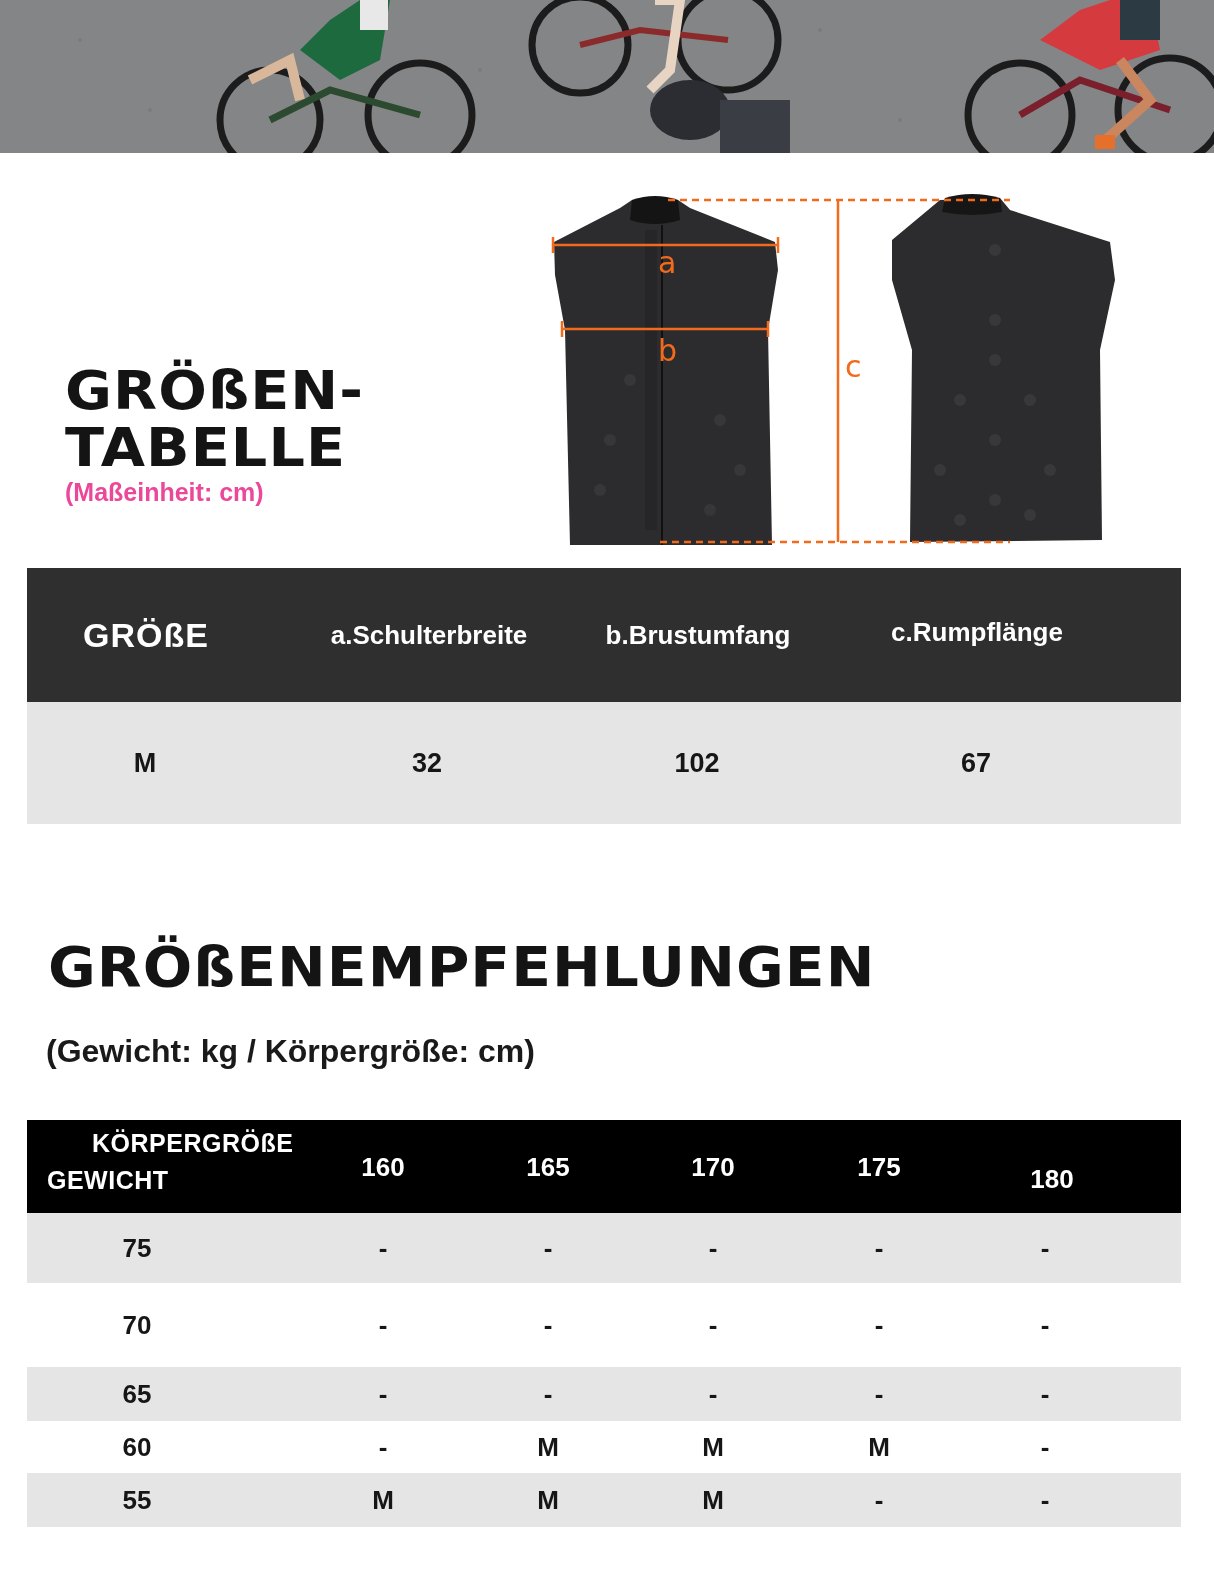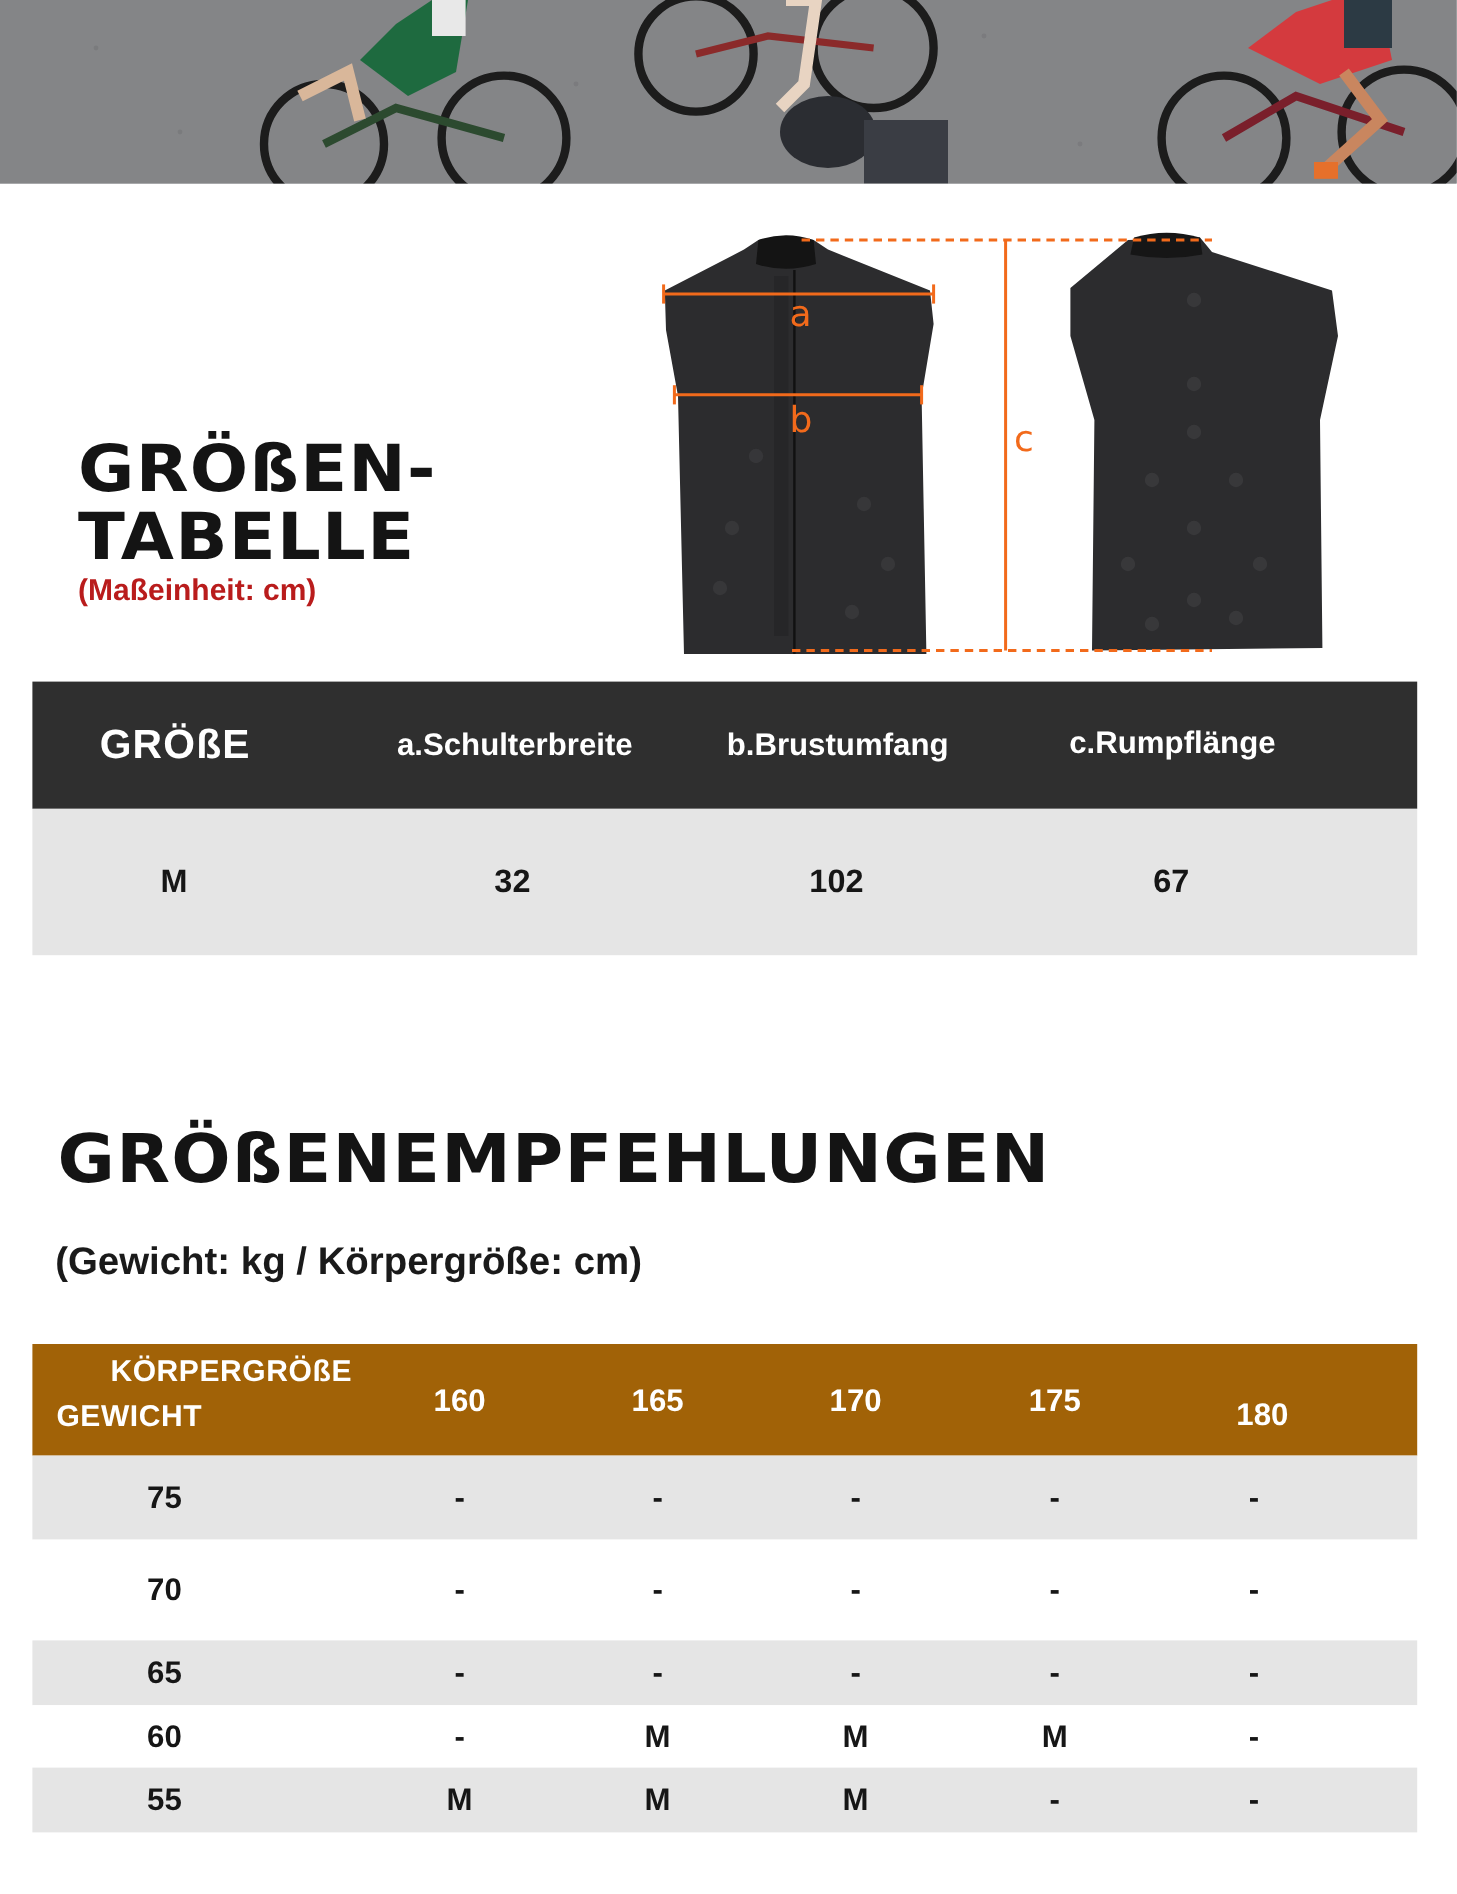--- a/index.html
+++ b/index.html
@@ -8,44 +8,44 @@
 
   
   .hero { position: absolute; left: 0; top: 0; width: 1214px; height: 153px; overflow: hidden;
     background: linear-gradient(180deg, #8c8d8f 0%, #7d7e80 50%, #88898b 100%); }
   .hero svg { position: absolute; left: 0; top: 0; }
 
   
   .title-block { position: absolute; left: 65px; top: 362px; }
   .title-main { font-family: "DejaVu Sans", sans-serif; font-weight: 900; font-size: 54px; line-height: 57px;
     letter-spacing: 1px; color: #141414; transform: scaleX(1.06); transform-origin: left; font-weight: bold; }
-  .title-sub { font-family: "Liberation Sans", sans-serif; font-weight: bold; font-size: 25px; color: #b91c1c; margin-top: 2px; }
+  .title-sub { font-family: "Liberation Sans", sans-serif; font-weight: bold; font-size: 25px; color: #ec4899; margin-top: 2px; }
 
   
   .vest-area { position: absolute; left: 540px; top: 180px; width: 600px; height: 380px; }
   .dim-label { position: absolute; font-family: "DejaVu Sans", sans-serif; font-size: 30px; color: #f26a1b; line-height: 1; }
 
   
   .size-table { position: absolute; left: 27px; top: 568px; width: 1154px; }
-  .size-head { height: 106px; background: #2f2f2f; position: relative; }
+  .size-head { height: 134px; background: #2f2f2f; position: relative; }
   .size-row { height: 122px; background: #e5e5e5; position: relative; }
   .cell { position: absolute; top: 50%; transform: translate(-50%, -50%); white-space: nowrap;
     font-family: "Liberation Sans", sans-serif; font-weight: bold; }
   .size-head .cell { color: #ffffff; font-size: 26px; }
   .size-head .cell.first { font-size: 34px; letter-spacing: 1px; }
   .size-row .cell { color: #161616; font-size: 27px; }
 
   
   .rec-title { position: absolute; left: 48px; top: 934px; font-family: "DejaVu Sans", sans-serif; font-weight: bold;
     font-size: 56px; letter-spacing: 1px; color: #141414; transform: scaleX(1.04); transform-origin: left; }
   .rec-sub { position: absolute; left: 46px; top: 1033px; font-family: "Liberation Sans", sans-serif; font-weight: bold;
     font-size: 32px; color: #1a1a1a; }
 
   .rec-table { position: absolute; left: 27px; top: 1120px; width: 1154px; }
-  .rec-head { height: 93px; background: #a16207; position: relative; }
+  .rec-head { height: 93px; background: #000000; position: relative; }
   .rec-head .cell { color: #ffffff; font-size: 26px; }
   .rec-head .hdr-top { position: absolute; left: 65px; top: 9px; color: #fff; font-weight: bold; font-size: 25px; letter-spacing: 0.5px; }
   .rec-head .hdr-bot { position: absolute; left: 20px; top: 46px; color: #fff; font-weight: bold; font-size: 25px; letter-spacing: 0.5px; }
   .rec-row { position: relative; }
   .rec-row.shaded { background: #e5e5e5; }
   .rec-row.plain { background: #ffffff; }
   .rec-row .cell { color: #161616; font-size: 26px; }
 </style>
 </head>
 <body>

